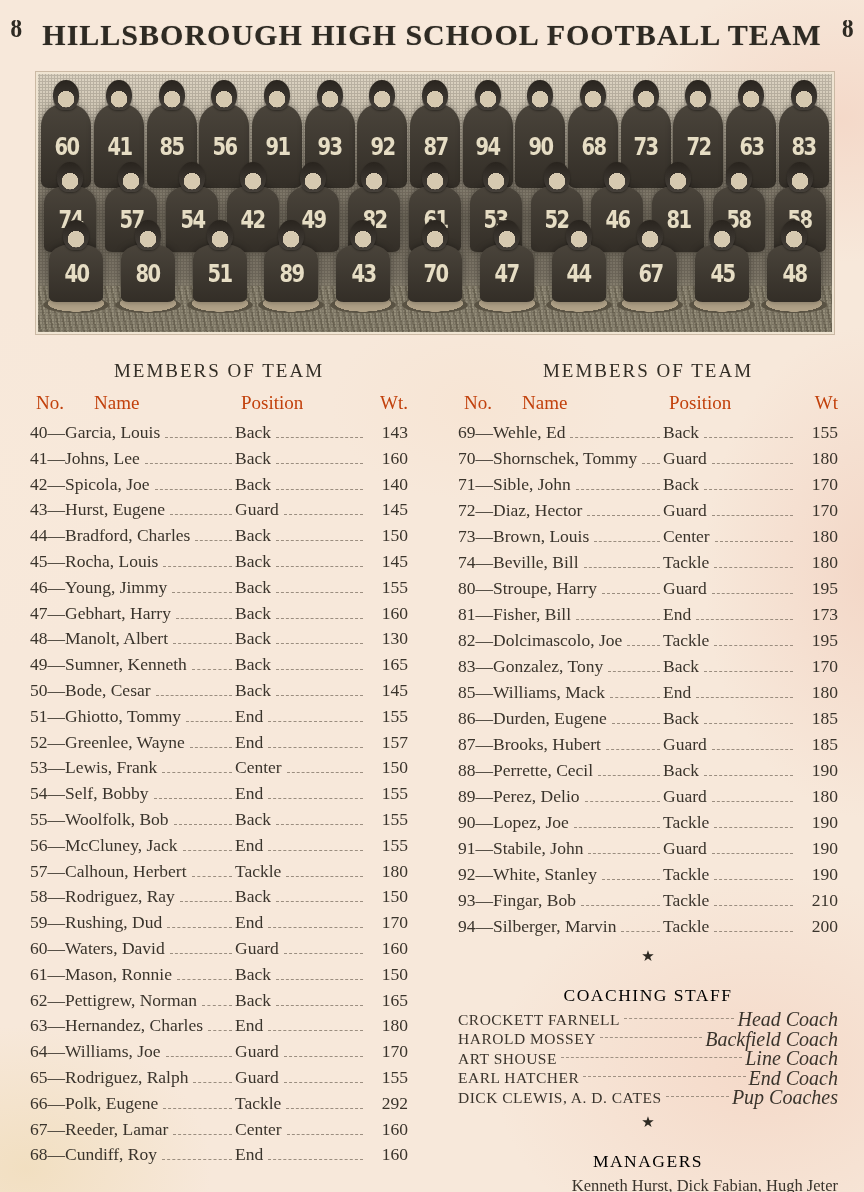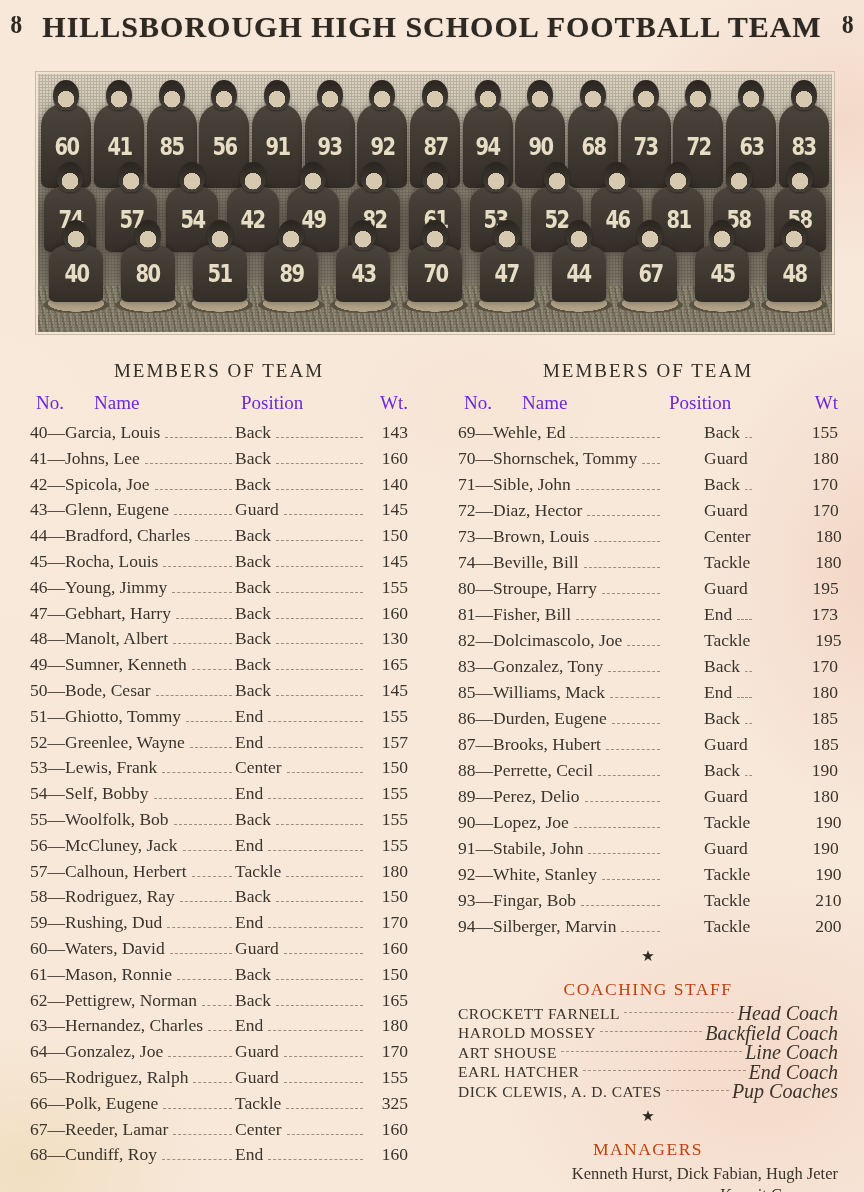--- a/index.html
+++ b/index.html
@@ -15,21 +15,21 @@
       radial-gradient(ellipse 300px 230px at 3% 98%, rgba(236,214,168,.5), transparent 62%),
       radial-gradient(ellipse 240px 160px at 55% 34%, rgba(247,224,203,.4), transparent 60%),
       radial-gradient(ellipse 200px 260px at 0% 40%, rgba(248,233,218,.8), transparent 70%);
   }
   .abs { position:absolute; }
 
   
   .title-row { top:10px; left:0; right:0; display:flex; justify-content:center; align-items:center; gap:20px; }
   .title {
     font-size:30px; font-weight:bold; letter-spacing:1px; white-space:nowrap;
-    color:#2e2a23; text-shadow:0 0 1px rgba(46,42,35,.4);
+    color:#2e2a23; text-shadow:0 0 1px rgba(46,42,35,.4);margin-top:8px;
   }
   .ornament { font-size:24px; font-weight:bold; color:#2e2a23; transform:translateY(-2px); }
 
   
   .photo {
     left:36px; top:72px; width:794px; height:258px; overflow:hidden;
     background:linear-gradient(#ddd4c3 0%, #cdc4b2 16%, #a79e8d 32%, #716a5d 55%, #7b7466 78%, #8e8775 85%, #837c6a 100%);
     border:2px solid #efe4d2; box-shadow:0 0 0 1px #cbb9a4;
   }
   .photo::before { 
@@ -71,36 +71,36 @@
     color:#e6ddc4; font-size:25px; transform:scaleX(.78); letter-spacing:-2px; white-space:nowrap;
   }
 
   
   .roster-left  { left:30px;  top:360px; width:378px; }
   .roster-right { left:458px; top:360px; width:380px; }
   .members-heading {
     text-align:center; font-size:19px; letter-spacing:2px; font-weight:normal;
     color:#332e26; margin-bottom:10px; white-space:nowrap;
   }
-  .colheader { display:flex; font-size:19px; height:30px; align-items:baseline; color:#6d28d9; }
+  .colheader { display:flex; font-size:19px; height:30px; align-items:baseline; color:#c2410c; }
   .h-no   { flex:0 0 58px; padding-left:6px; }
   .h-name { flex:0 0 147px; }
   .h-pos  { flex:1; }
   .h-wt   { flex:0 0 44px; text-align:right; }
   .rrow { display:flex; align-items:baseline; font-size:17.5px; }
   .roster-left  .rrow { height:25.8px; }
-  .roster-right .rrow { height:26px;gap:41px; }
+  .roster-right .rrow { height:26px; }
   .cell-noname { flex:0 0 205px; display:flex; align-items:baseline; white-space:nowrap; }
   .cell-pos    { flex:1; display:flex; align-items:baseline; white-space:nowrap; }
   .cell-wt     { flex:0 0 42px; text-align:right; }
   .leader { flex:1; border-bottom:1px dashed #7d7163; margin:0 3px 4px 5px; opacity:.75; }
 
   
   .star { text-align:center; font-size:15px; color:#2d2922; margin:5px 0 3px; }
-  .coach-heading { text-align:center; font-size:17.5px; letter-spacing:1.5px; margin:14px 0 4px; color:#c2410c; white-space:nowrap; }
+  .coach-heading { text-align:center; font-size:17.5px; letter-spacing:1.5px; margin:20px 0 4px; color:#000000; white-space:nowrap; }
   .coach-row { display:flex; align-items:center; height:19.5px; font-size:15.5px; }
   .coach-name { white-space:nowrap; letter-spacing:.5px; }
   .coach-leader { flex:1; border-bottom:1px dashed #7d7163; margin:0 3px 3px 4px; opacity:.7; }
   .coach-role { white-space:nowrap; font-style:italic; font-size:20px; }
   .mgr-line { text-align:right; font-size:16.5px; height:21px; white-space:nowrap; }
 </style>
 </head>
 <body>
 
 <div class="abs title-row">
@@ -451,21 +451,21 @@
           <span>Back</span>
           <span class="leader"></span>
         </span>
         <span class="cell-wt">140</span>
       </div>
 
       <div class="rrow">
         <span class="cell-noname">
           <span>43</span>
           <span>—</span>
-          <span>Glenn, Eugene</span>
+          <span>Hurst, Eugene</span>
           <span class="leader"></span>
         </span>
         <span class="cell-pos">
           <span>Guard</span>
           <span class="leader"></span>
         </span>
         <span class="cell-wt">145</span>
       </div>
 
       <div class="rrow">
@@ -745,21 +745,21 @@
           <span>End</span>
           <span class="leader"></span>
         </span>
         <span class="cell-wt">180</span>
       </div>
 
       <div class="rrow">
         <span class="cell-noname">
           <span>64</span>
           <span>—</span>
-          <span>Gonzalez, Joe</span>
+          <span>Williams, Joe</span>
           <span class="leader"></span>
         </span>
         <span class="cell-pos">
           <span>Guard</span>
           <span class="leader"></span>
         </span>
         <span class="cell-wt">170</span>
       </div>
 
       <div class="rrow">
@@ -780,21 +780,21 @@
         <span class="cell-noname">
           <span>66</span>
           <span>—</span>
           <span>Polk, Eugene</span>
           <span class="leader"></span>
         </span>
         <span class="cell-pos">
           <span>Tackle</span>
           <span class="leader"></span>
         </span>
-        <span class="cell-wt">325</span>
+        <span class="cell-wt">292</span>
       </div>
 
       <div class="rrow">
         <span class="cell-noname">
           <span>67</span>
           <span>—</span>
           <span>Reeder, Lamar</span>
           <span class="leader"></span>
         </span>
         <span class="cell-pos">

